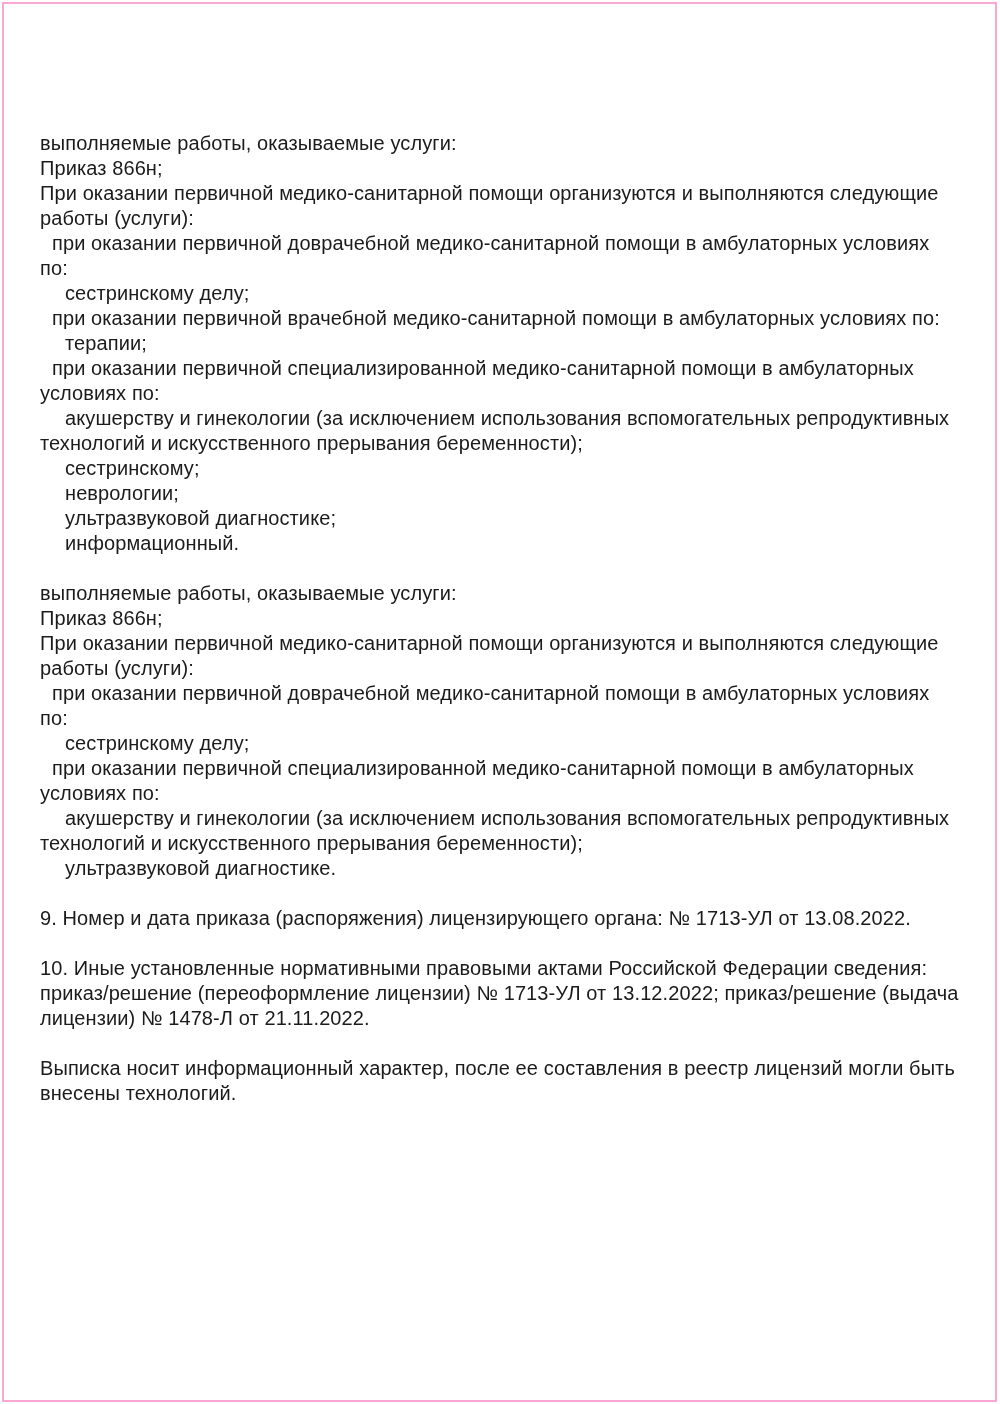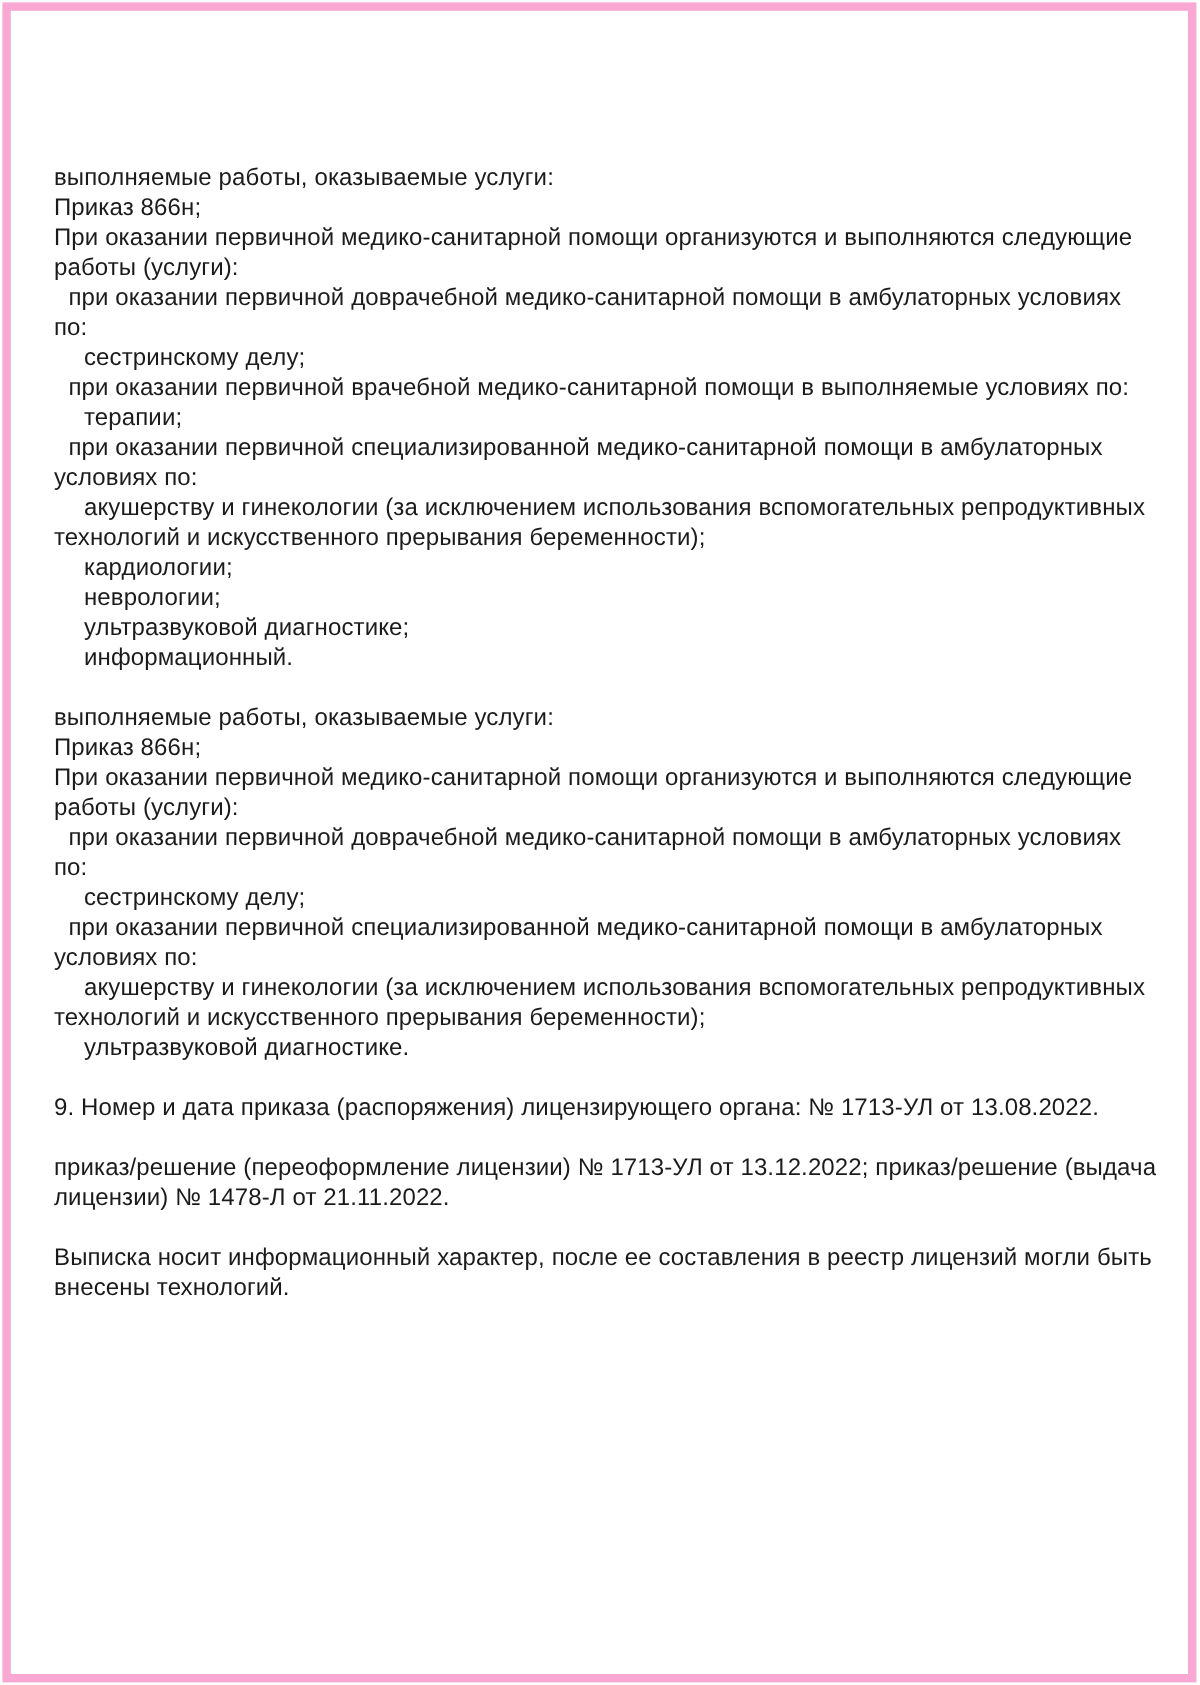--- a/index.html
+++ b/index.html
@@ -13,21 +13,21 @@
     position: relative;
     font-family: "Liberation Sans", sans-serif;
   }
   .page {
     position: absolute;
     left: 2px;
     top: 2px;
     right: 3px;
     bottom: 2px;
     background: #ffffff;
-    border: 7px solid #f9a8d4;
+    border: 2px solid #f9a8d4;
     box-sizing: border-box;
   }
   .content {
     position: absolute;
     left: 36px;
     top: 127px;
     width: 924px;
   }
   .line {
     font-size: 20px;
@@ -45,45 +45,46 @@
 
 <div class="page">
   <div class="content">
       <div class="line">выполняемые работы, оказываемые услуги:</div>
       <div class="line">Приказ 866н;</div>
       <div class="line">При оказании первичной медико-санитарной помощи организуются и выполняются следующие</div>
       <div class="line">работы (услуги):</div>
       <div class="line indent-1">при оказании первичной доврачебной медико-санитарной помощи в амбулаторных условиях</div>
       <div class="line">по:</div>
       <div class="line indent-2">сестринскому делу;</div>
-      <div class="line indent-1">при оказании первичной врачебной медико-санитарной помощи в выполняемые условиях по:</div>
+      <div class="line indent-1">при оказании первичной врачебной медико-санитарной помощи в амбулаторных условиях по:</div>
       <div class="line indent-2">терапии;</div>
       <div class="line indent-1">при оказании первичной специализированной медико-санитарной помощи в амбулаторных</div>
       <div class="line">условиях по:</div>
       <div class="line indent-2">акушерству и гинекологии (за исключением использования вспомогательных репродуктивных</div>
       <div class="line">технологий и искусственного прерывания беременности);</div>
-      <div class="line indent-2">кардиологии;</div>
+      <div class="line indent-2">сестринскому;</div>
       <div class="line indent-2">неврологии;</div>
       <div class="line indent-2">ультразвуковой диагностике;</div>
       <div class="line indent-2">информационный.</div>
       <div class="line">&nbsp;</div>
       <div class="line">выполняемые работы, оказываемые услуги:</div>
       <div class="line">Приказ 866н;</div>
       <div class="line">При оказании первичной медико-санитарной помощи организуются и выполняются следующие</div>
       <div class="line">работы (услуги):</div>
       <div class="line indent-1">при оказании первичной доврачебной медико-санитарной помощи в амбулаторных условиях</div>
       <div class="line">по:</div>
       <div class="line indent-2">сестринскому делу;</div>
       <div class="line indent-1">при оказании первичной специализированной медико-санитарной помощи в амбулаторных</div>
       <div class="line">условиях по:</div>
       <div class="line indent-2">акушерству и гинекологии (за исключением использования вспомогательных репродуктивных</div>
       <div class="line">технологий и искусственного прерывания беременности);</div>
       <div class="line indent-2">ультразвуковой диагностике.</div>
       <div class="line">&nbsp;</div>
       <div class="line">9. Номер и дата приказа (распоряжения) лицензирующего органа: № 1713-УЛ от 13.08.2022.</div>
       <div class="line">&nbsp;</div>
+      <div class="line">10. Иные установленные нормативными правовыми актами Российской Федерации сведения:</div>
       <div class="line">приказ/решение (переоформление лицензии) № 1713-УЛ от 13.12.2022; приказ/решение (выдача</div>
       <div class="line">лицензии) № 1478-Л от 21.11.2022.</div>
       <div class="line">&nbsp;</div>
       <div class="line">Выписка носит информационный характер, после ее составления в реестр лицензий могли быть</div>
       <div class="line">внесены технологий.</div>
     </div>
 </div>
 
 </body></html>

